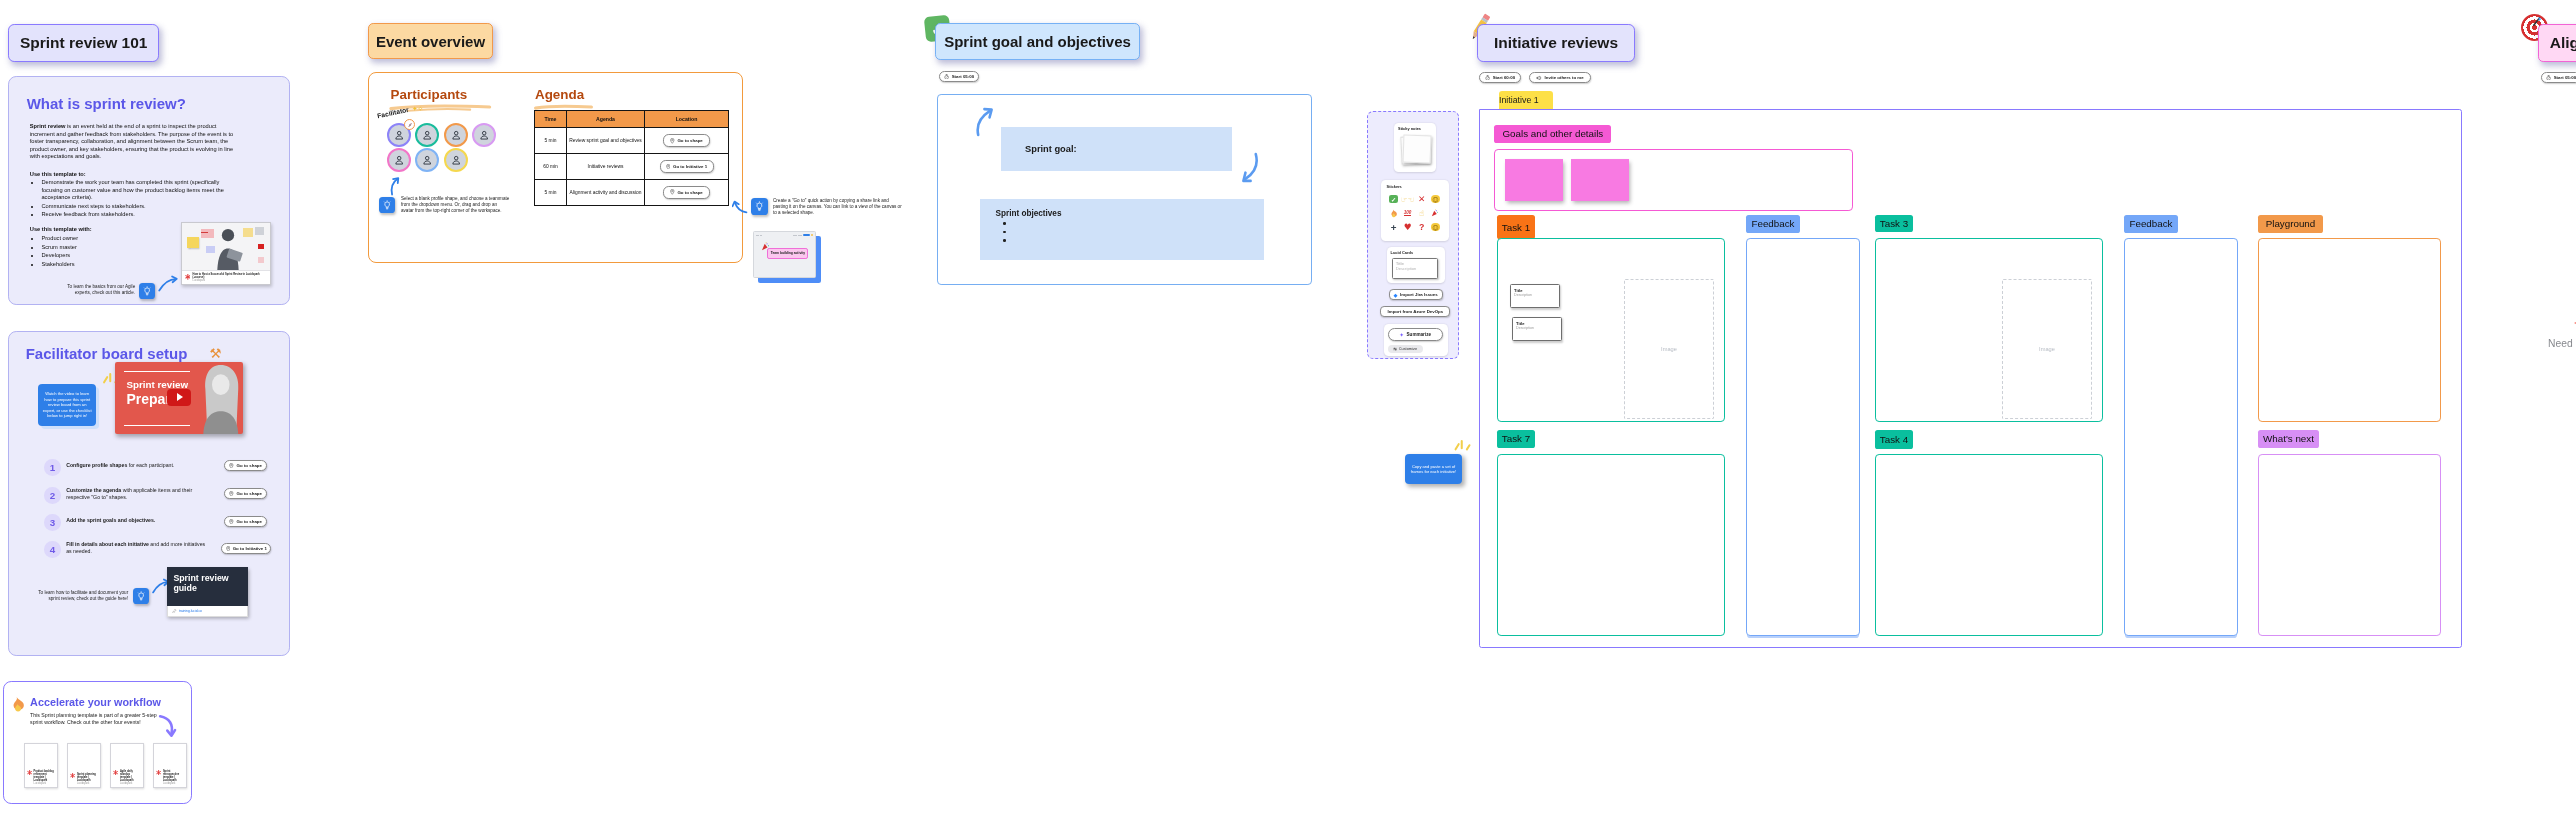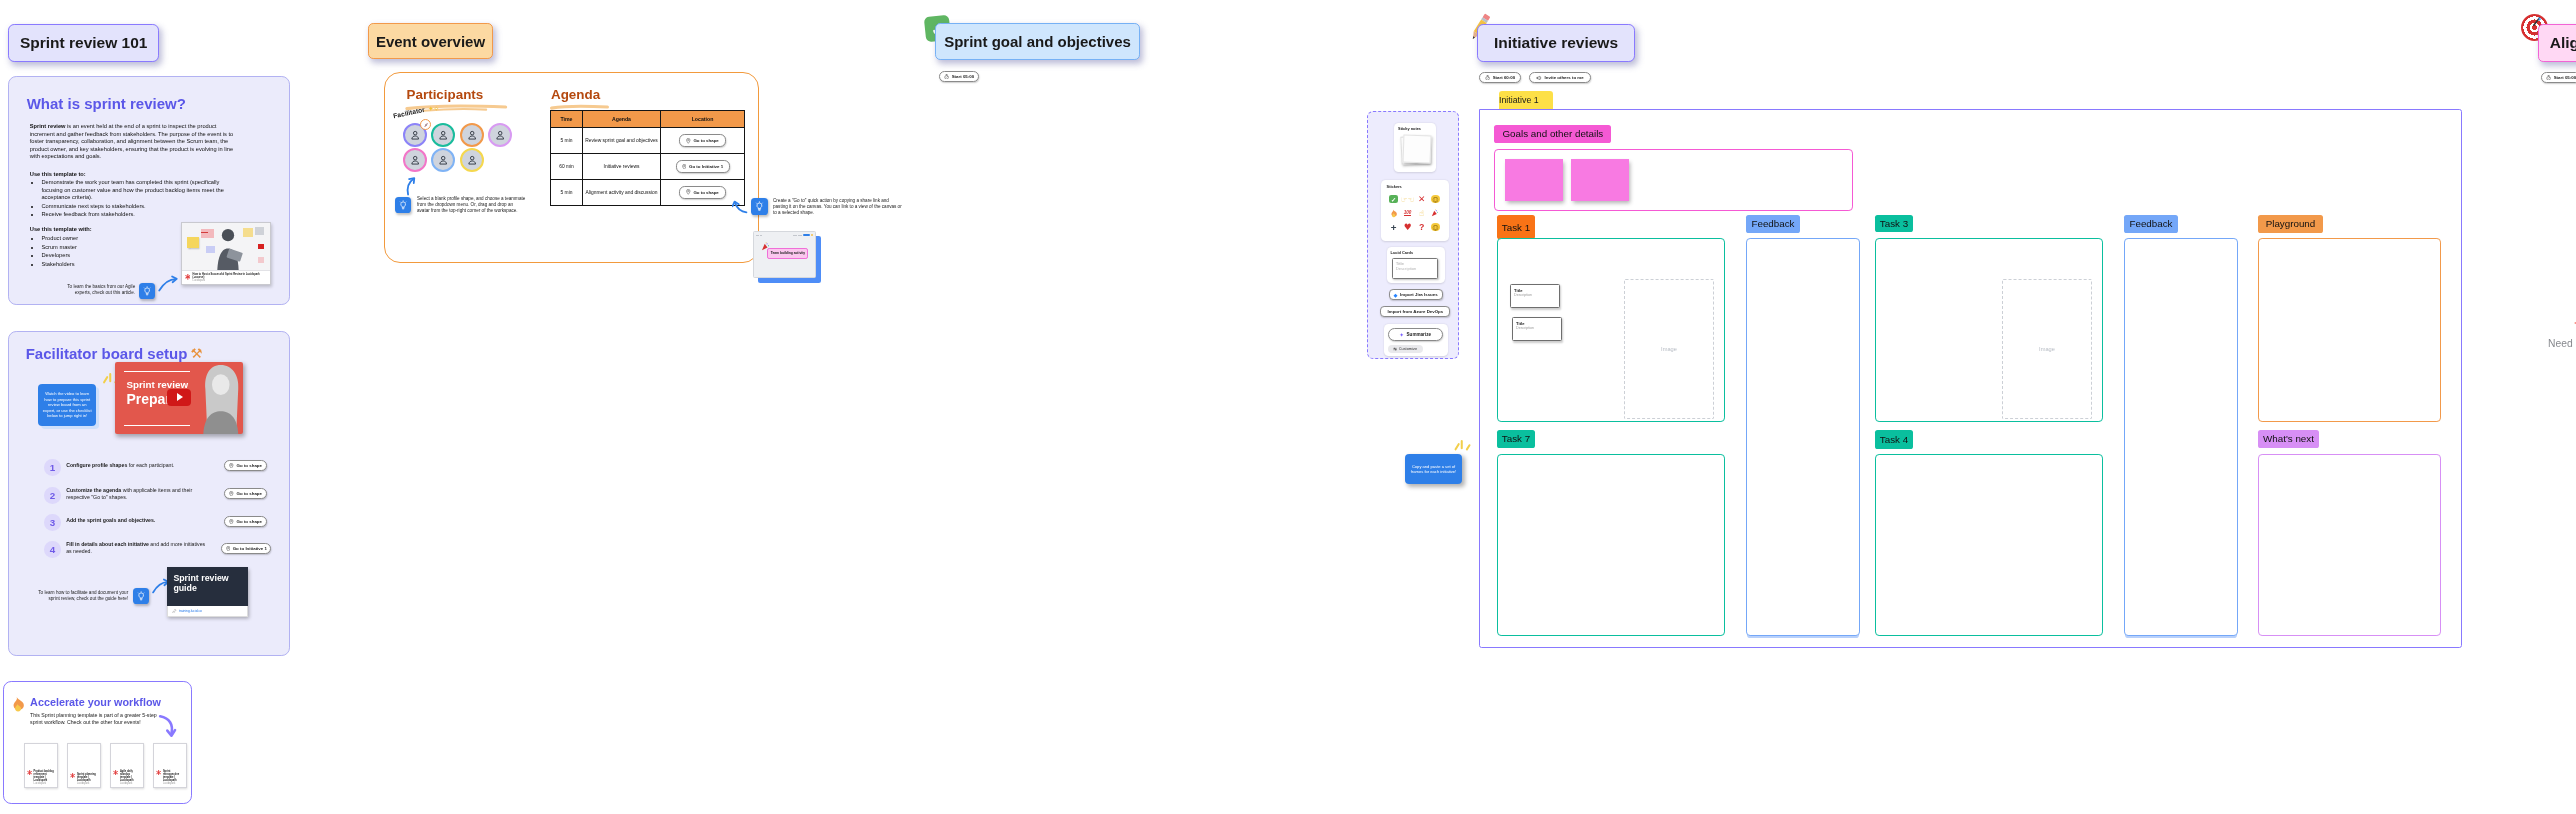--- a/index.html
+++ b/index.html
@@ -122,21 +122,21 @@
           <path d="M12 1.5v1.4M5.5 4.5l1 1M18.5 4.5l-1 1" stroke="#fff" stroke-width="1.5" stroke-linecap="round"></path>
         </svg>
   </div>
   <svg class="abs" style="left:148px;top:198px;" width="23" height="17.5" viewBox="0 0 44 34">
     <path d="M4 30 Q 18 8 36 8" fill="none" stroke="#2e7fe8" stroke-width="3.5" stroke-linecap="round"></path>
     <path d="M29 3 L 38 7.5 L 30 14" fill="none" stroke="#2e7fe8" stroke-width="3.5" stroke-linecap="round" stroke-linejoin="round"></path>
   </svg>
 </div>
 
 <div class="abs pn" style="left:8.2px;top:331px;width:282px;height:325px;">
-  <div class="abs" style="left:16.5px;top:13.4px;display:flex;align-items:center;gap:3px;">
+  <div class="abs" style="left:16.5px;top:13.4px;display:flex;align-items:center;gap:22px;">
     <span class="hp">Facilitator board setup</span>
     <span class="glyph" style="font-size:13.4px;color:#e8923d;">⚒</span>
   </div>
   <svg class="abs" style="left:92px;top:38px;" width="18.5" height="14.4" viewBox="0 0 36 28">
     <g stroke="#f2cf4b" stroke-width="4" stroke-linecap="round">
           <line x1="6" y1="24" x2="12" y2="14"></line>
           <line x1="18" y1="22" x2="18" y2="8"></line>
           <line x1="28" y1="24" x2="33" y2="16"></line>
         </g>
   </svg>
@@ -301,21 +301,21 @@
             <div class="cap" style="color:#9a9a9a;">Lucidspark</div>
           </div>
     </div>
   </div>
 </div>
 
 <div class="abs tb" style="left: 368px; top: 23px; width: 125px; height: 36px; border-radius: 5.2px; background-color: rgb(252, 217, 162); border-color: rgb(242, 153, 74);">
   <span style="font-size:15px;">Event overview</span>
 </div>
 
-<div class="abs" style="left:368px;top:72px;width:375px;height:191px;background:#fff;border:1.3px solid #f29a3d;border-radius:16px;margin-left:16px;">
+<div class="abs" style="left:368px;top:72px;width:375px;height:191px;background:#fff;border:1.3px solid #f29a3d;border-radius:8px;">
   <div class="abs ho" style="left:21.6px;top:14.4px;">Participants</div>
   <svg class="abs" style="left:19.6px;top:31px;" width="103" height="8.2" viewBox="0 0 200 16">
     <path d="M3 9 Q 70 1 196 6" fill="none" stroke="#f6ca90" stroke-width="6" stroke-linecap="round"></path>
     <path d="M36 13 Q 100 8 158 11" fill="none" stroke="#f6ca90" stroke-width="4" stroke-linecap="round"></path>
   </svg>
   <div class="abs" style="left:8.2px;top:36px;font-size:6.7px;font-weight:bold;transform:rotate(-12deg);">Facilitator</div>
   <span class="abs glyph" style="left:43px;top:32px;color:#f1c232;font-size:6.7px;">✦✧</span>
 
   <div class="abs avatar" style="left: 18px; top: 50px; border-color: rgb(140, 131, 248);">
     <svg width="12.4" height="12.4" viewBox="0 0 24 24">
@@ -483,20 +483,41 @@
 </div>
 <div class="abs pill" style="left:939px;top:71px;width:40px;height:11.3px;">
   <svg width="5.2" height="5.7" viewBox="0 0 24 26">
         <circle cx="12" cy="15" r="8.5" fill="none" stroke="#333" stroke-width="2.2"></circle>
         <line x1="12" y1="15" x2="16" y2="11" stroke="#333" stroke-width="2.2" stroke-linecap="round"></line>
         <line x1="9.5" y1="2.5" x2="14.5" y2="2.5" stroke="#333" stroke-width="2.2" stroke-linecap="round"></line>
         <line x1="12" y1="2.5" x2="12" y2="6" stroke="#333" stroke-width="2.2"></line>
       </svg>
   <span>Start 05:00</span>
 </div>
+<div class="abs" style="left:937px;top:94px;width:375px;height:191px;background:#fff;border:1px solid #76aef2;border-radius:4.1px;">
+  <svg class="abs" style="left:36px;top:10.3px;" width="27" height="32" viewBox="0 0 52 62">
+    <path d="M8 58 Q 2 30 30 12" fill="none" stroke="#5b9bf0" stroke-width="5" stroke-linecap="round"></path>
+    <path d="M20 8 L 34 9 L 30 24" fill="none" stroke="#5b9bf0" stroke-width="5" stroke-linecap="round" stroke-linejoin="round"></path>
+  </svg>
+  <div class="abs" style="left:63px;top:32px;width:231px;height:44px;background:#cfe1f9;display:flex;align-items:center;">
+    <span style="font-weight:bold;font-size:9.3px;margin-left:24px;">Sprint goal:</span>
+  </div>
+  <svg class="abs" style="left:294px;top:56px;" width="29" height="34" viewBox="0 0 56 66">
+    <path d="M46 6 Q 54 36 26 54" fill="none" stroke="#5b9bf0" stroke-width="5" stroke-linecap="round"></path>
+    <path d="M36 58 L 22 58 L 26 42" fill="none" stroke="#5b9bf0" stroke-width="5" stroke-linecap="round" stroke-linejoin="round"></path>
+  </svg>
+  <div class="abs" style="left:42px;top:104px;width:284px;height:61px;background:#cfe1f9;">
+    <div style="font-weight:bold;font-size:8.2px;margin:10.3px 0 0 15.5px;">Sprint objectives</div>
+    <div style="margin:4.1px 0 0 23px;display:flex;flex-direction:column;gap:5.7px;">
+      <div style="width:2.6px;height:2.6px;border-radius:50%;background:#222;"></div>
+      <div style="width:2.6px;height:2.6px;border-radius:50%;background:#222;"></div>
+      <div style="width:2.6px;height:2.6px;border-rad ius:50%;background:#222;border-radius:50%;"></div>
+    </div>
+  </div>
+</div>
 
 <svg class="abs" style="left:1464px;top:11.3px;transform:rotate(32deg);" width="32" height="32" viewBox="0 0 64 64">
   <rect x="26" y="4" width="13" height="9" rx="2" fill="#ef8585"></rect>
   <rect x="26" y="13" width="13" height="5" fill="#b9c1c9"></rect>
   <rect x="26" y="18" width="13" height="28" fill="#f5c344"></rect>
   <path d="M26 46 L39 46 L32.5 60 Z" fill="#e8b48a"></path>
   <path d="M30.5 55 L34.5 55 L32.5 60 Z" fill="#2d3436"></path>
 </svg>
 <div class="abs tb" style="left: 1477px; top: 24px; width: 158px; height: 38px; background-color: rgb(227, 227, 252); border-color: rgb(137, 121, 255);">
   <span>Initiative reviews</span>

